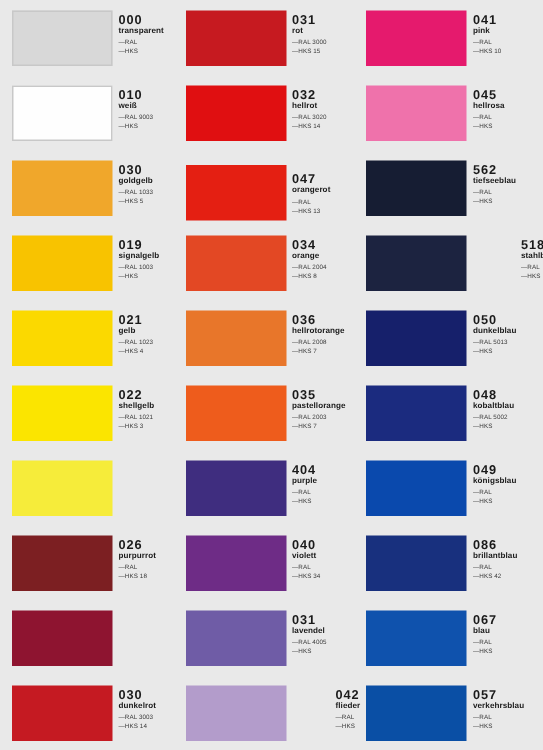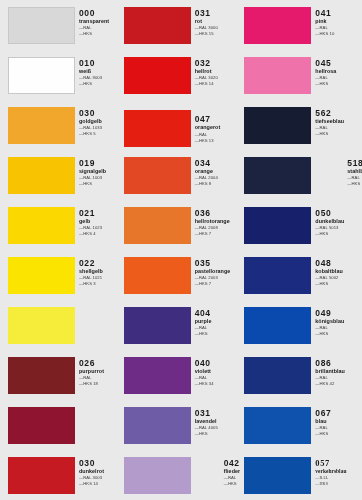--- a/index.html
+++ b/index.html
@@ -458,21 +458,21 @@
         </div>
         <div class="labelbox" style="padding-top: 7.5px;">
           <div class="code">067</div>
           <div class="name">blau</div>
           <div class="refs">
             <div class="ref">—RAL</div>
             <div class="ref">—HKS</div>
           </div>
         </div>
       </div>
-      <div class="swatch-row" style="height: 50px; font-family: Liberation Serif, serif;">
+      <div class="swatch-row" style="height: 50px;">
         <div class="chip" style="height: 37px; margin-top: 6.5px;">
           <div class="chip-inner" style="background: rgb(10, 79, 165);"></div>
         </div>
         <div class="labelbox" style="padding-top: 7.5px;">
           <div class="code">057</div>
           <div class="name">verkehrsblau</div>
           <div class="refs">
             <div class="ref">—RAL</div>
             <div class="ref">—HKS</div>
           </div>

